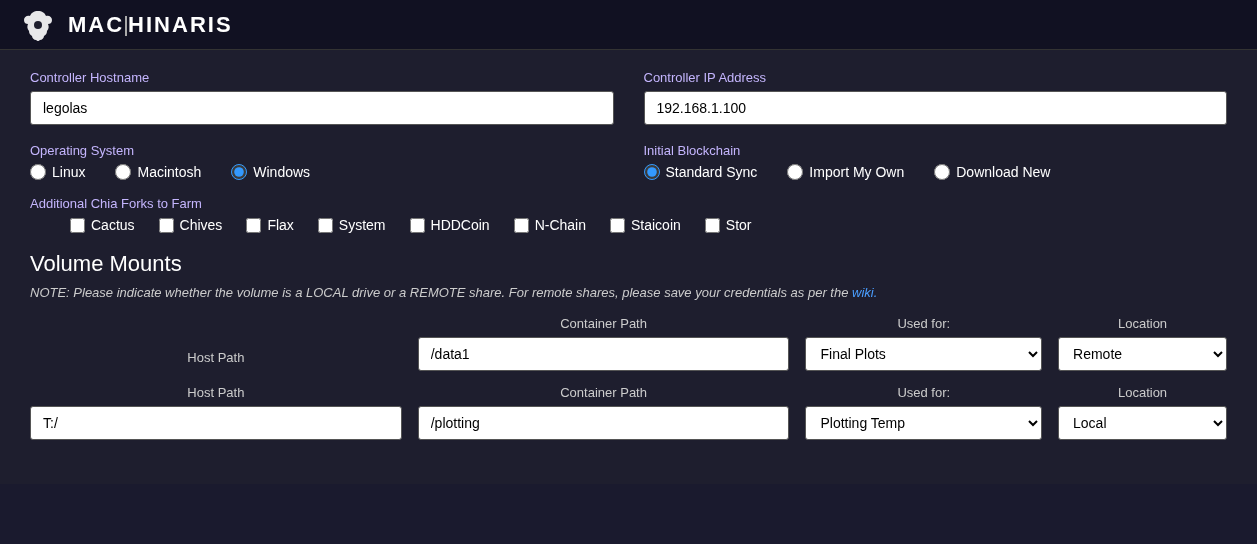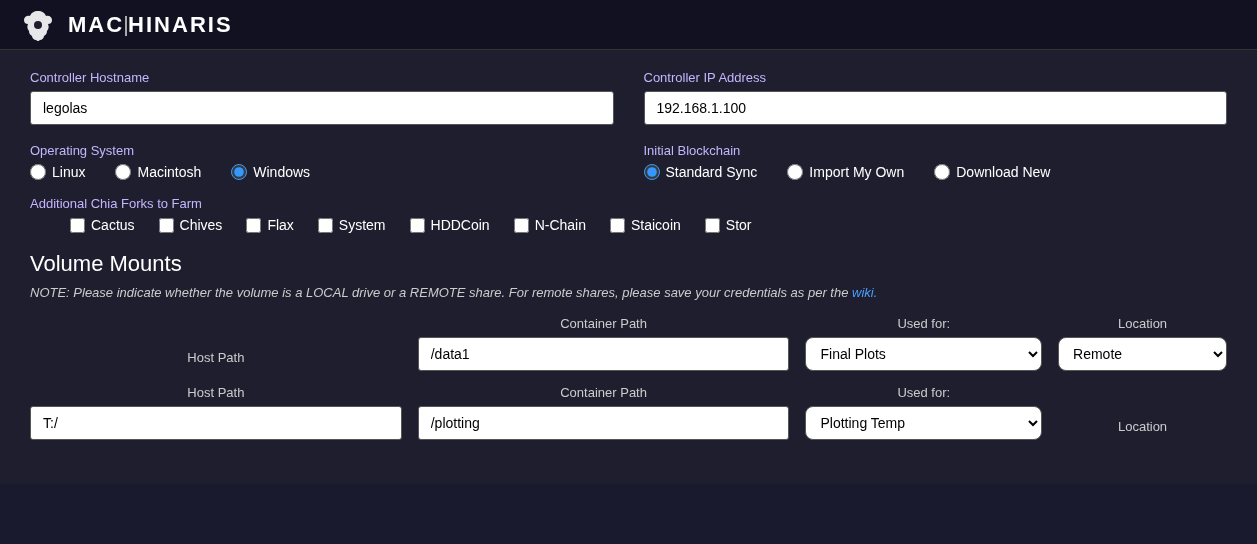--- a/index.html
+++ b/index.html
@@ -155,21 +155,21 @@
       margin-bottom: 6px;
       display: block;
       text-align: center;
     }
     
     .select-input {
       padding: 7px 10px;
       background: #ffffff;
       color: #000000;
       border: 1px solid #555;
-      border-radius: 8px;
+      border-radius: 3px;
       font-size: 14px;
       cursor: pointer;
       width: 100%;
       outline: none;
       appearance: auto;
     }
     
     .os-blockchain-row {
       display: flex;
       gap: 30px;
@@ -325,18 +325,22 @@
       <div class="volume-col-usedfor">
         <span class="col-label">Used for:</span>
         <select class="select-input">
           <option>Final Plots</option>
           <option selected="">Plotting Temp</option>
           <option>Other</option>
         </select>
       </div>
       <div class="volume-col-location">
         <span class="col-label">Location</span>
+        <select class="select-input">
+          <option>Remote</option>
+          <option selected="">Local</option>
+        </select>
       </div>
     </div>
 
   </div>
 
 </div>
 
 </body></html>

